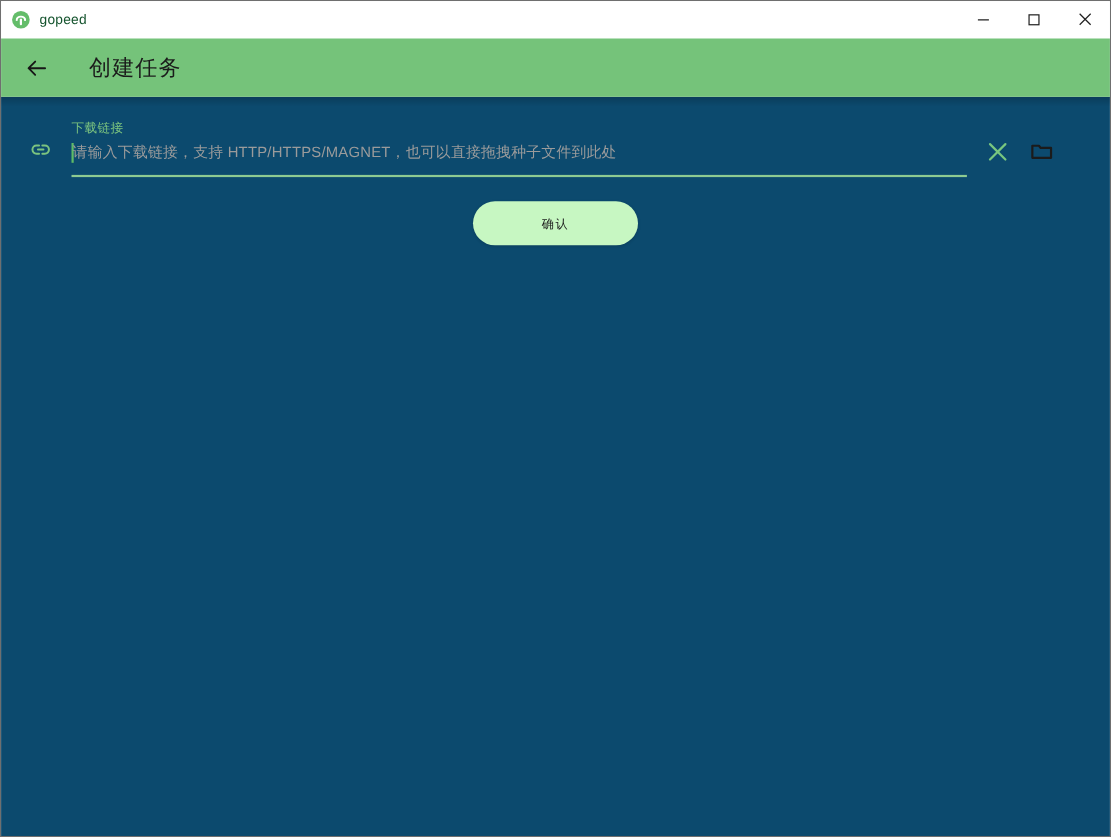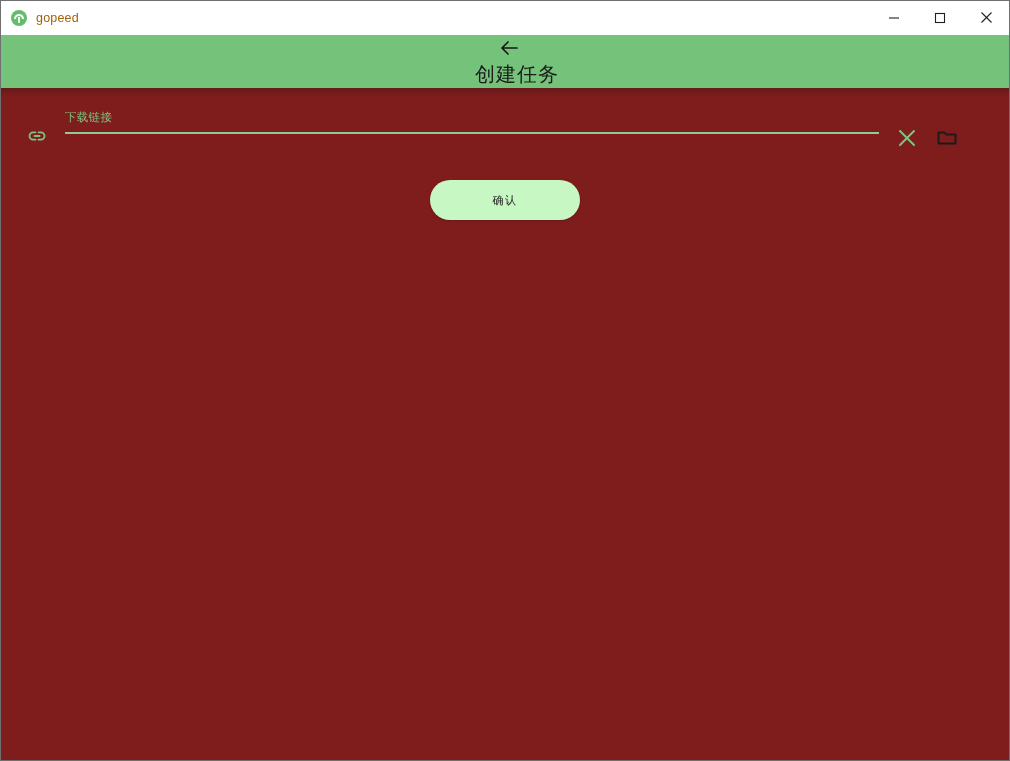--- a/index.html
+++ b/index.html
@@ -70,21 +70,21 @@
     position: absolute;
     left: 7px;
     top: 7px;
     width: 2px;
     height: 6px;
     background: #ffffff;
     border-radius: 0 0 1px 1px;
   }
   .app-title {
     font-size: 12.5px;
-    color: #a16207;
+    color: #14532d;
     letter-spacing: 0.2px;
     white-space: nowrap;
   }
   .titlebar-buttons {
     position: absolute;
     right: 0;
     top: 0;
     height: 33px;
     display: flex;
   }
@@ -100,21 +100,20 @@
 
   
   .appbar {
     height: 53px;
     min-height: 53px;
     background: #75c37a;
     display: flex;
     align-items: center;
     position: relative;
     z-index: 3;
-    flex-direction: column;
   }
   .back-btn {
     width: 48px;
     height: 48px;
     margin-left: 8px;
     display: flex;
     align-items: center;
     justify-content: center;
     border-radius: 50%;
     cursor: default;
@@ -131,21 +130,21 @@
     min-height: 9px;
     background: linear-gradient(to bottom, rgba(0,0,0,0.18), rgba(0,0,0,0.0));
     position: relative;
     z-index: 2;
     margin-bottom: -9px;
   }
 
   
   .content {
     flex: 1;
-    background: #7f1d1d;
+    background: #0c4a6e;
     position: relative;
     padding: 0;
     overflow: hidden;
   }
 
   .form-row {
     display: flex;
     align-items: flex-start;
     padding: 22px 42px 0 22px;
   }
@@ -287,20 +286,24 @@
       <div class="link-icon">
         <svg width="24" height="24" viewBox="0 0 24 24">
           <path d="M9.5 12 H14.5" stroke="#7cc47f" stroke-width="1.8" stroke-linecap="round"></path>
           <path d="M10.5 8.3 H8.2 a3.7 3.7 0 0 0 0 7.4 H10.5" fill="none" stroke="#7cc47f" stroke-width="1.8" stroke-linecap="round"></path>
           <path d="M13.5 8.3 H15.8 a3.7 3.7 0 0 1 0 7.4 H13.5" fill="none" stroke="#7cc47f" stroke-width="1.8" stroke-linecap="round"></path>
         </svg>
       </div>
 
       <div class="field">
         <div class="field-label">下载链接</div>
+        <div class="field-input-line">
+          <div class="caret"></div>
+          <div class="placeholder">请输入下载链接，支持 HTTP/HTTPS/MAGNET，也可以直接拖拽种子文件到此处</div>
+        </div>
         <div class="field-underline"></div>
       </div>
 
       <div class="field-actions">
         <div class="icon-btn">
           <svg width="22" height="22" viewBox="0 0 22 22">
             <line x1="4" y1="4" x2="18" y2="18" stroke="#79c77f" stroke-width="2" stroke-linecap="round"></line>
             <line x1="18" y1="4" x2="4" y2="18" stroke="#79c77f" stroke-width="2" stroke-linecap="round"></line>
           </svg>
         </div>

